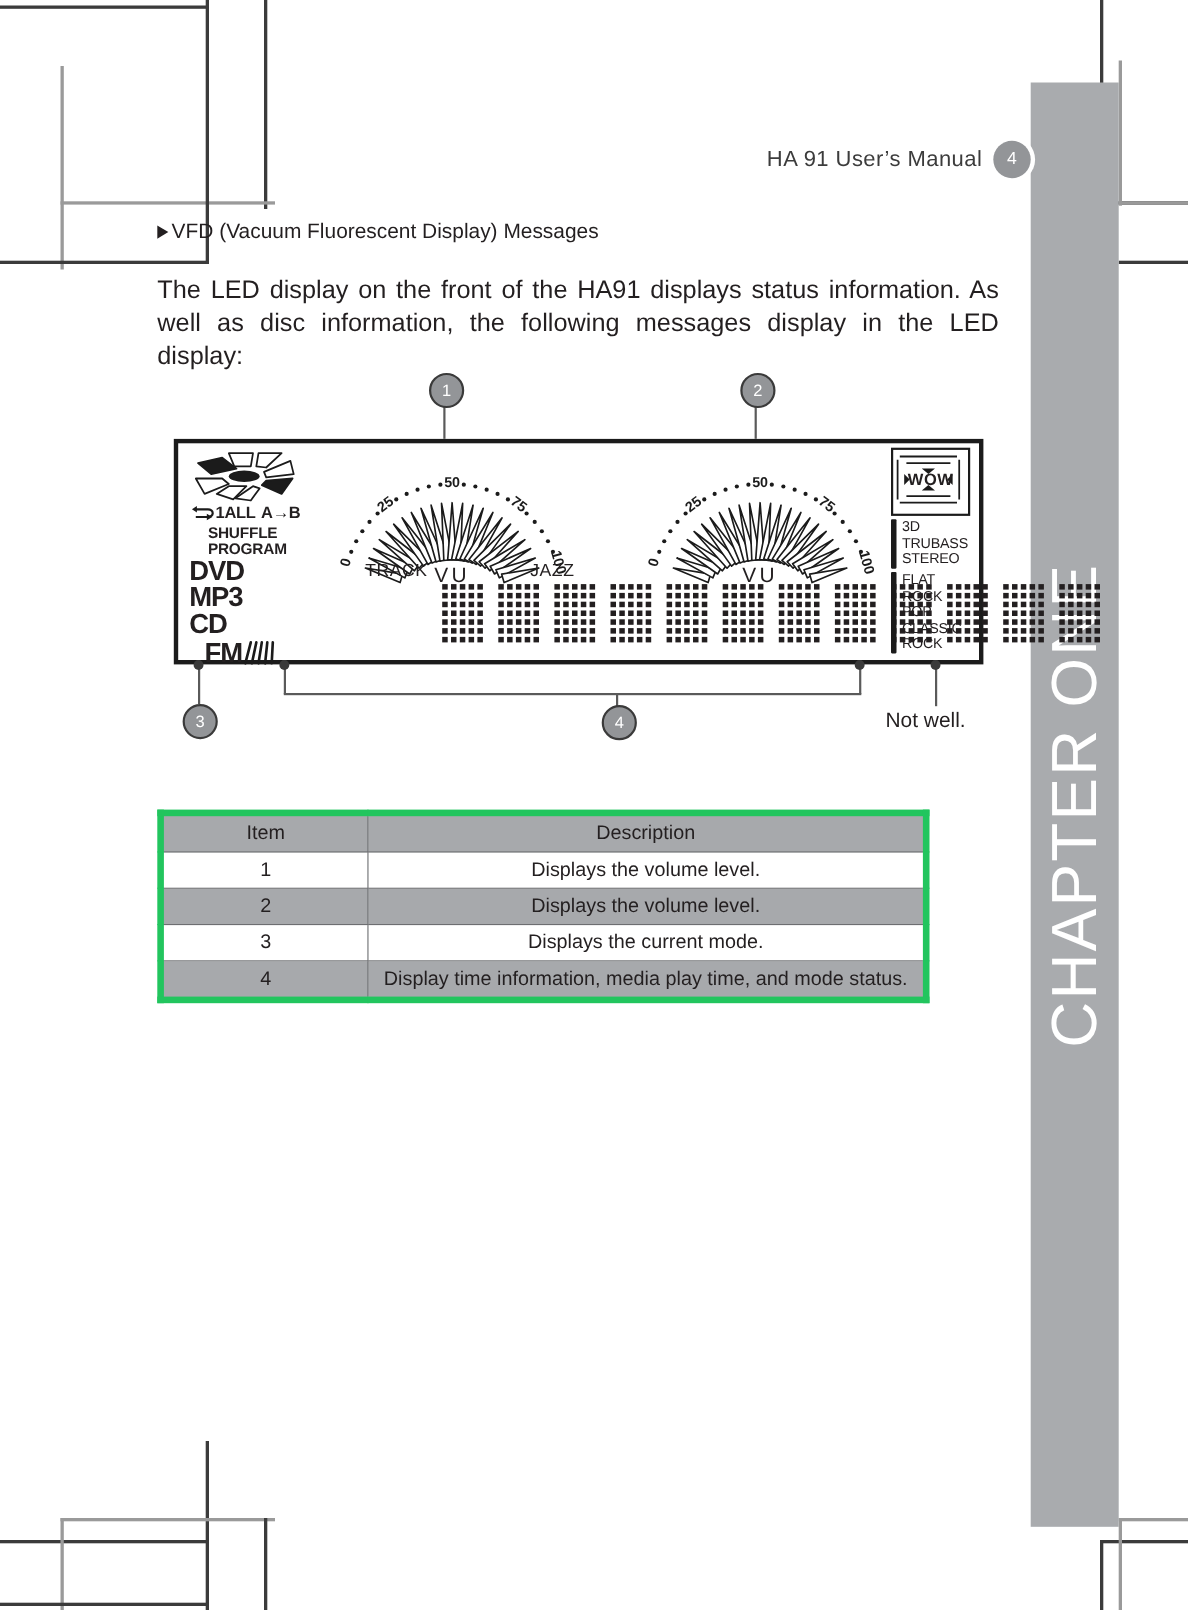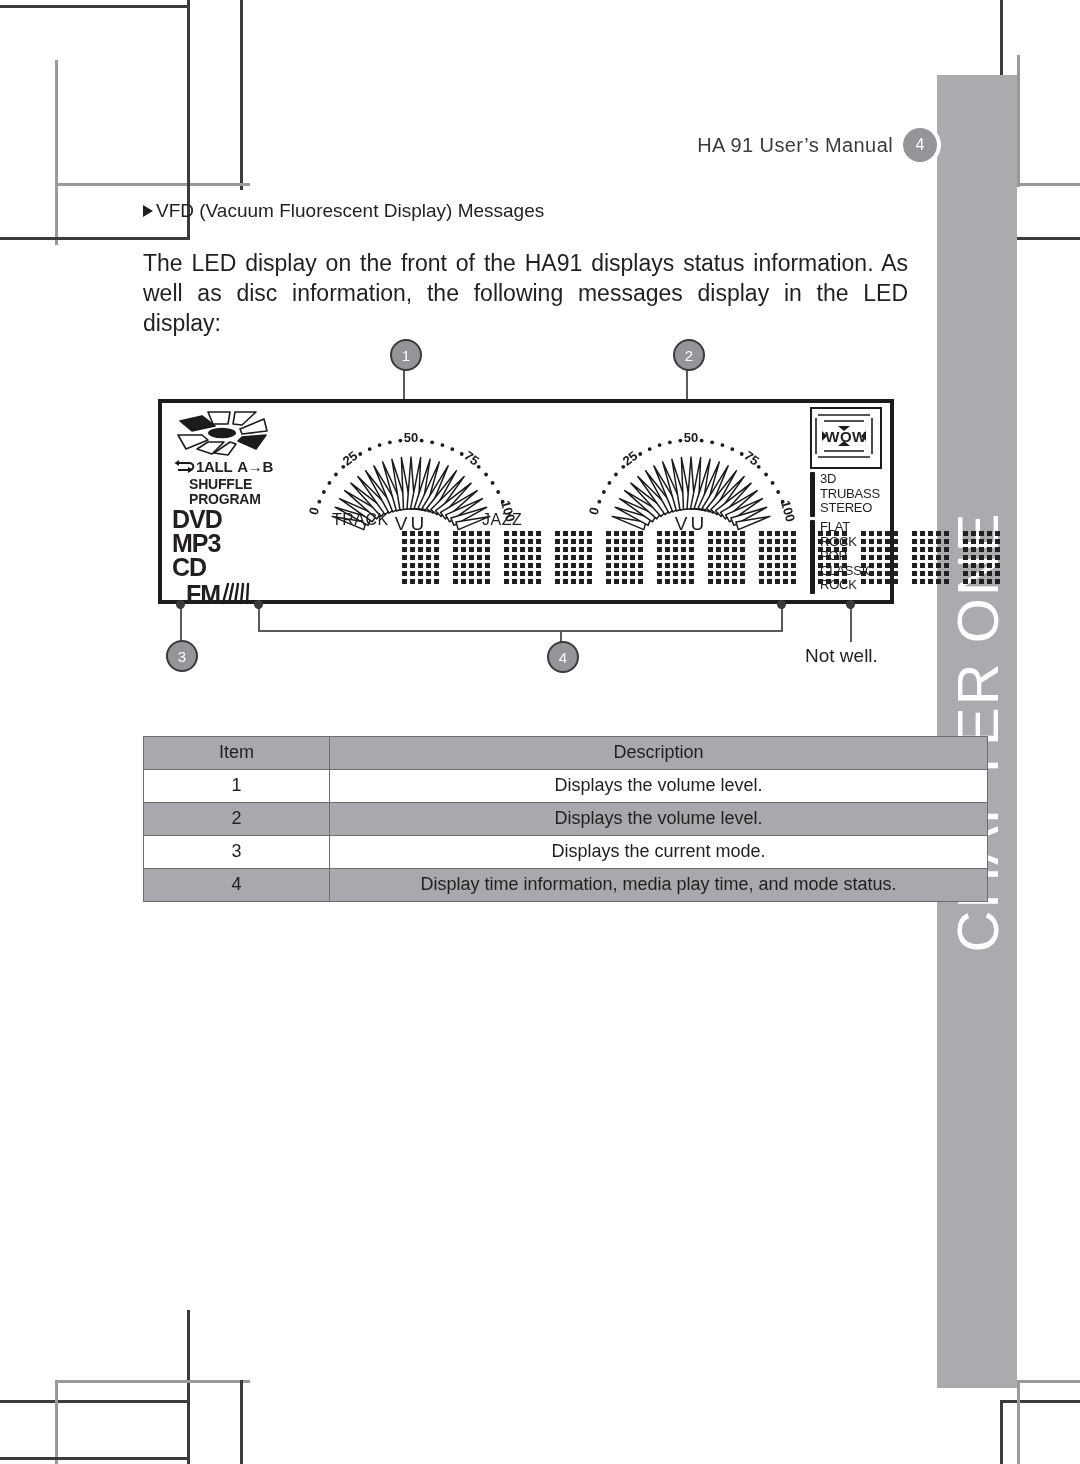--- a/index.html
+++ b/index.html
@@ -81,22 +81,22 @@
   #fx-col{position:absolute;right:6px;top:4px;width:74px;}
   #wow-box{position:relative;width:68px;height:58px;border:2px solid #1b1b1b;}
   .fx-group{display:flex;margin-top:3px;}
   .fx-bar{width:5px;background:#1b1b1b;margin-right:5px;border-radius:1px;}
   .fx-list{font-size:13px;font-weight:normal;line-height:14.5px;letter-spacing:-.2px;}
 
   #notused{position:absolute;left:805px;top:645px;font-size:19px;}
 
   
   #info-table{
-    position:absolute;left:143px;top:736px;width:845px;border-collapse:collapse;
-    border:1px solid #22c55e;
+    position:absolute;left:143px;top:736px;width:702px;border-collapse:collapse;
+    border:6px solid #22c55e;
   }
   #info-table td,#info-table th{
     border:1px solid #6d6e71;text-align:center;font-size:18px;font-weight:normal;
     padding:5px 0 6px;color:#231f20;
   }
   #info-table .c-item{width:185px;}
   #info-table thead th{background:#a7a9ac;}
   #info-table tr.alt td{background:#a7a9ac;}
   #info-table tr.plain td{background:#ffffff;}
 </style>

